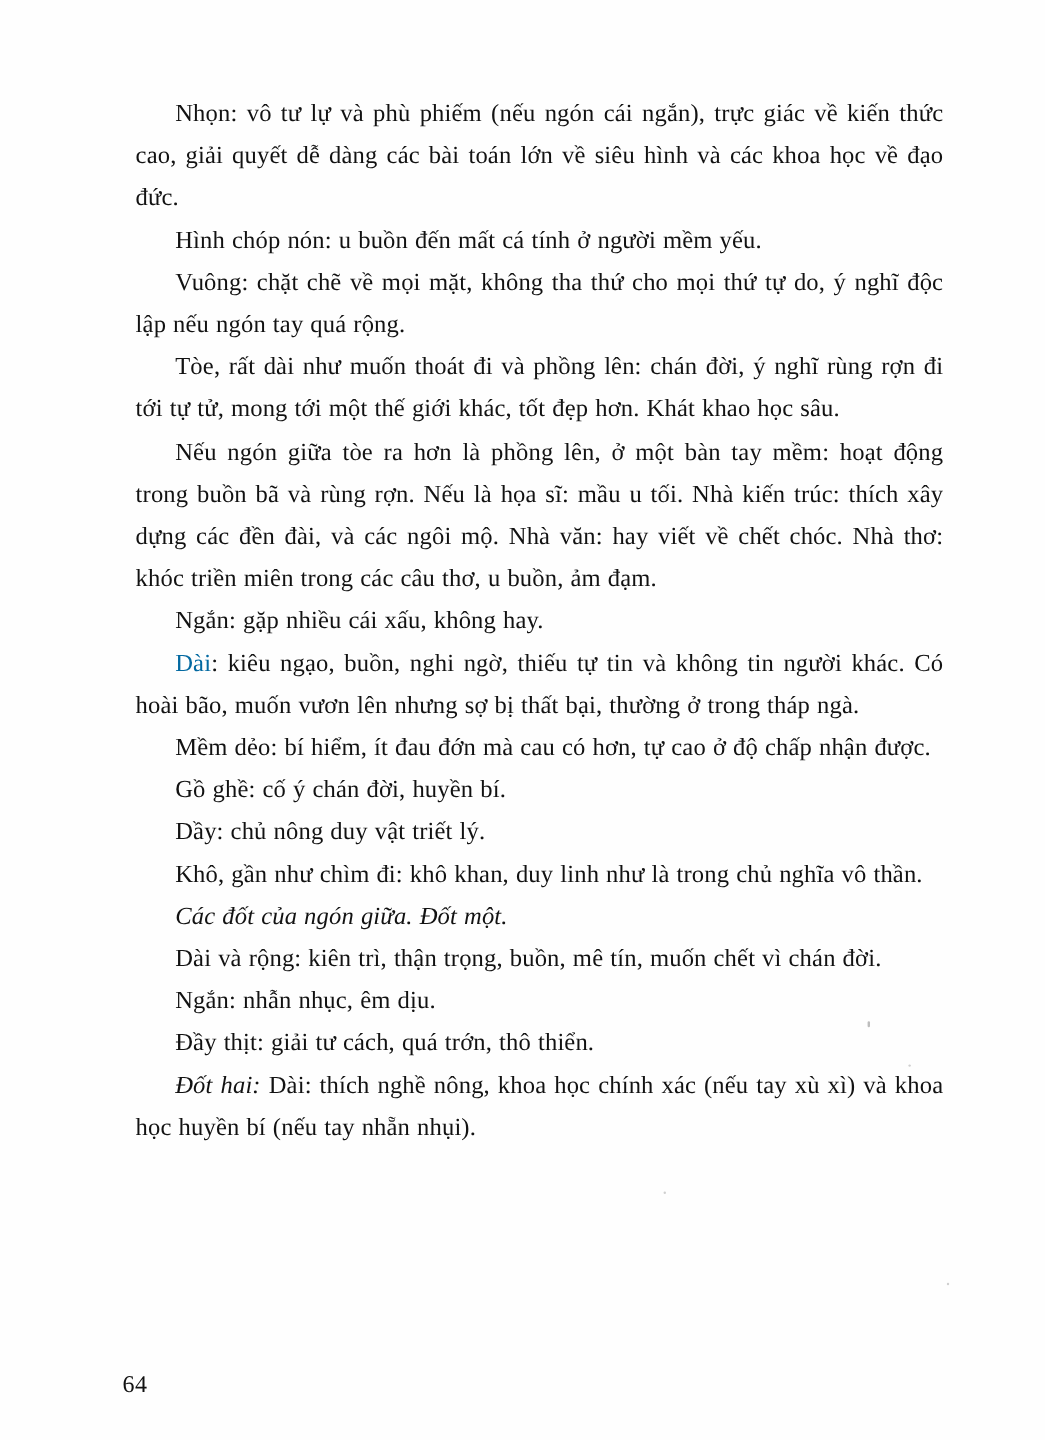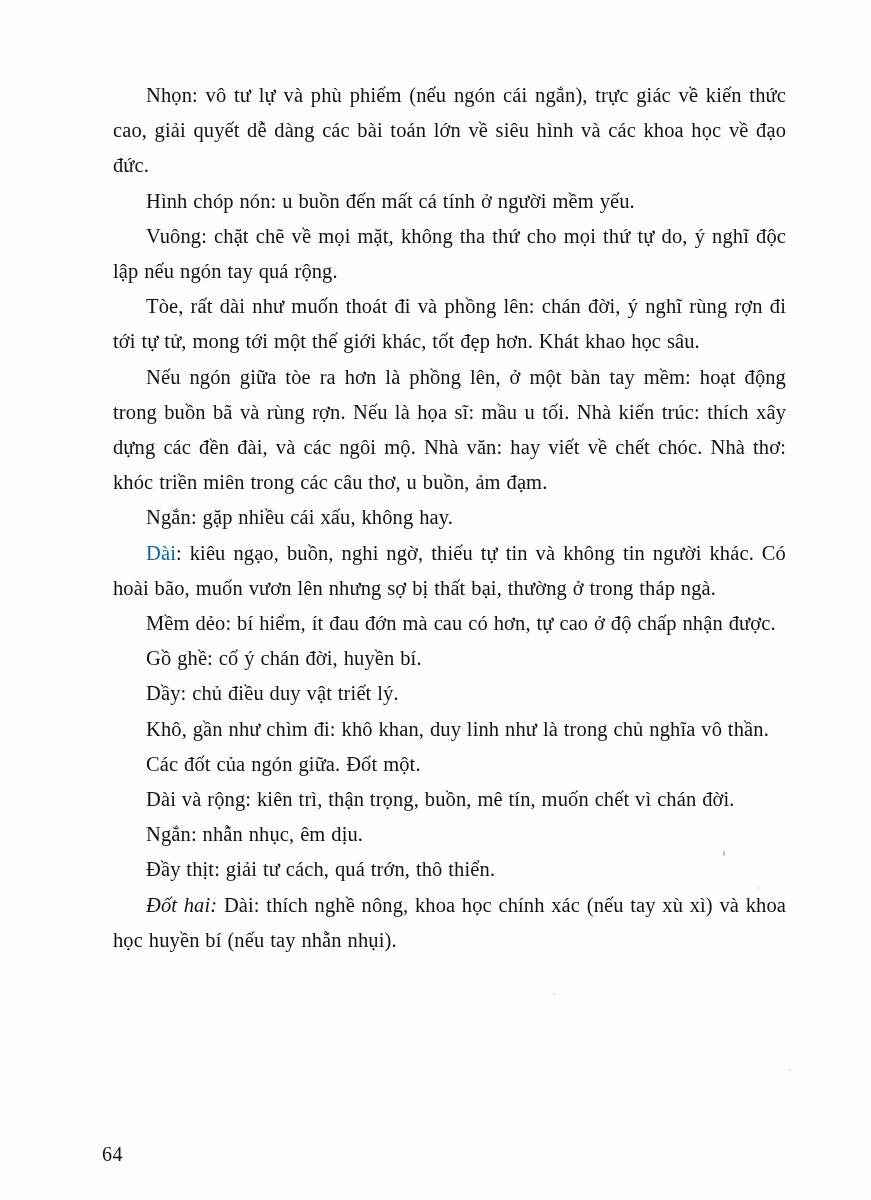--- a/index.html
+++ b/index.html
@@ -38,20 +38,21 @@
     text-align: justify;
     text-justify: inter-word;
     font-size: 20.5px;
     line-height: 35.2px;
     letter-spacing: 0.12px;
     word-spacing: 0.6px;
     -webkit-font-smoothing: antialiased;
   }
 
   p.para.italic {
+    font-style: italic;
   }
 
   p.para .lead-italic {
     font-style: italic;
   }
   .faded-light {
     color: #0369a1;
   }
 
   .page-number {
@@ -95,21 +96,21 @@
     <p class="para">Ngắn: gặp nhiều cái xấu, không hay.</p>
 
     <p class="para"><span class="faded-light">Dài</span><span>: kiêu ngạo, buồn, nghi ngờ, thiếu tự tin và không tin người khác. Có hoài bão, muốn vươn lên nhưng sợ bị thất bại, thường ở trong tháp ngà.</span></p>
 
     <p class="para">Mềm dẻo: bí hiểm, ít đau đớn mà cau có hơn, tự cao ở độ chấp nhận được.</p>
 
 
 
     <p class="para">Gồ ghề: cố ý chán đời, huyền bí.</p>
 
-    <p class="para">Dầy: chủ điều duy vật triết lý.</p>
+    <p class="para">Dầy: chủ nông duy vật triết lý.</p>
 
     <p class="para">Khô, gần như chìm đi: khô khan, duy linh như là trong chủ nghĩa vô thần.</p>
 
     <p class="para italic">Các đốt của ngón giữa. Đốt một.</p>
 
     <p class="para">Dài và rộng: kiên trì, thận trọng, buồn, mê tín, muốn chết vì chán đời.</p>
 
     <p class="para">Ngắn: nhẫn nhục, êm dịu.</p>
 
     <p class="para">Đầy thịt: giải tư cách, quá trớn, thô thiển.</p>

